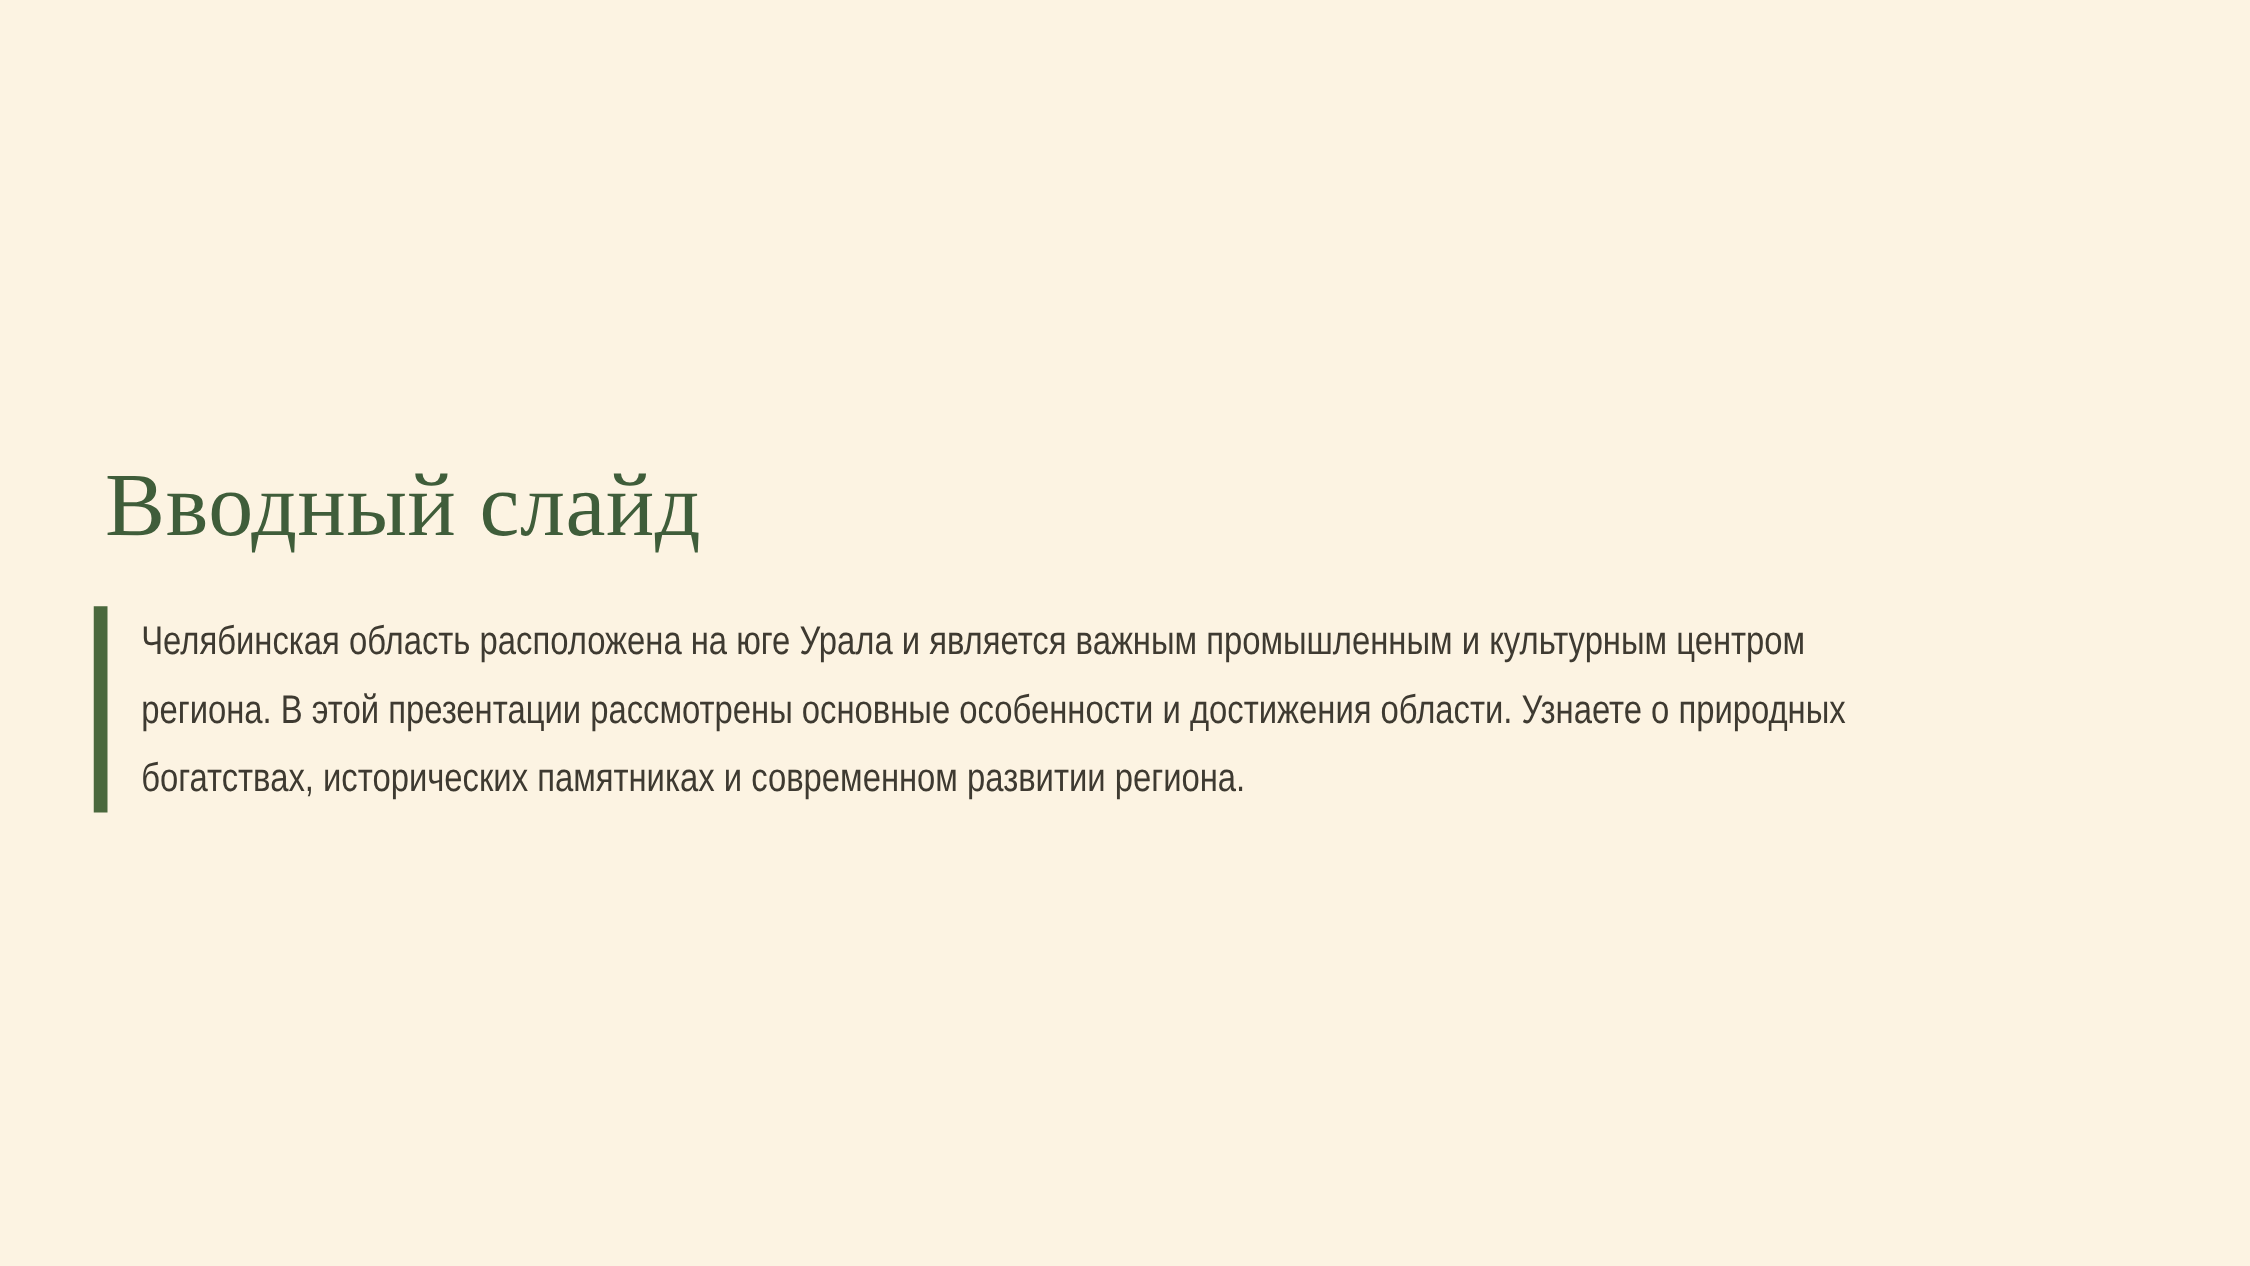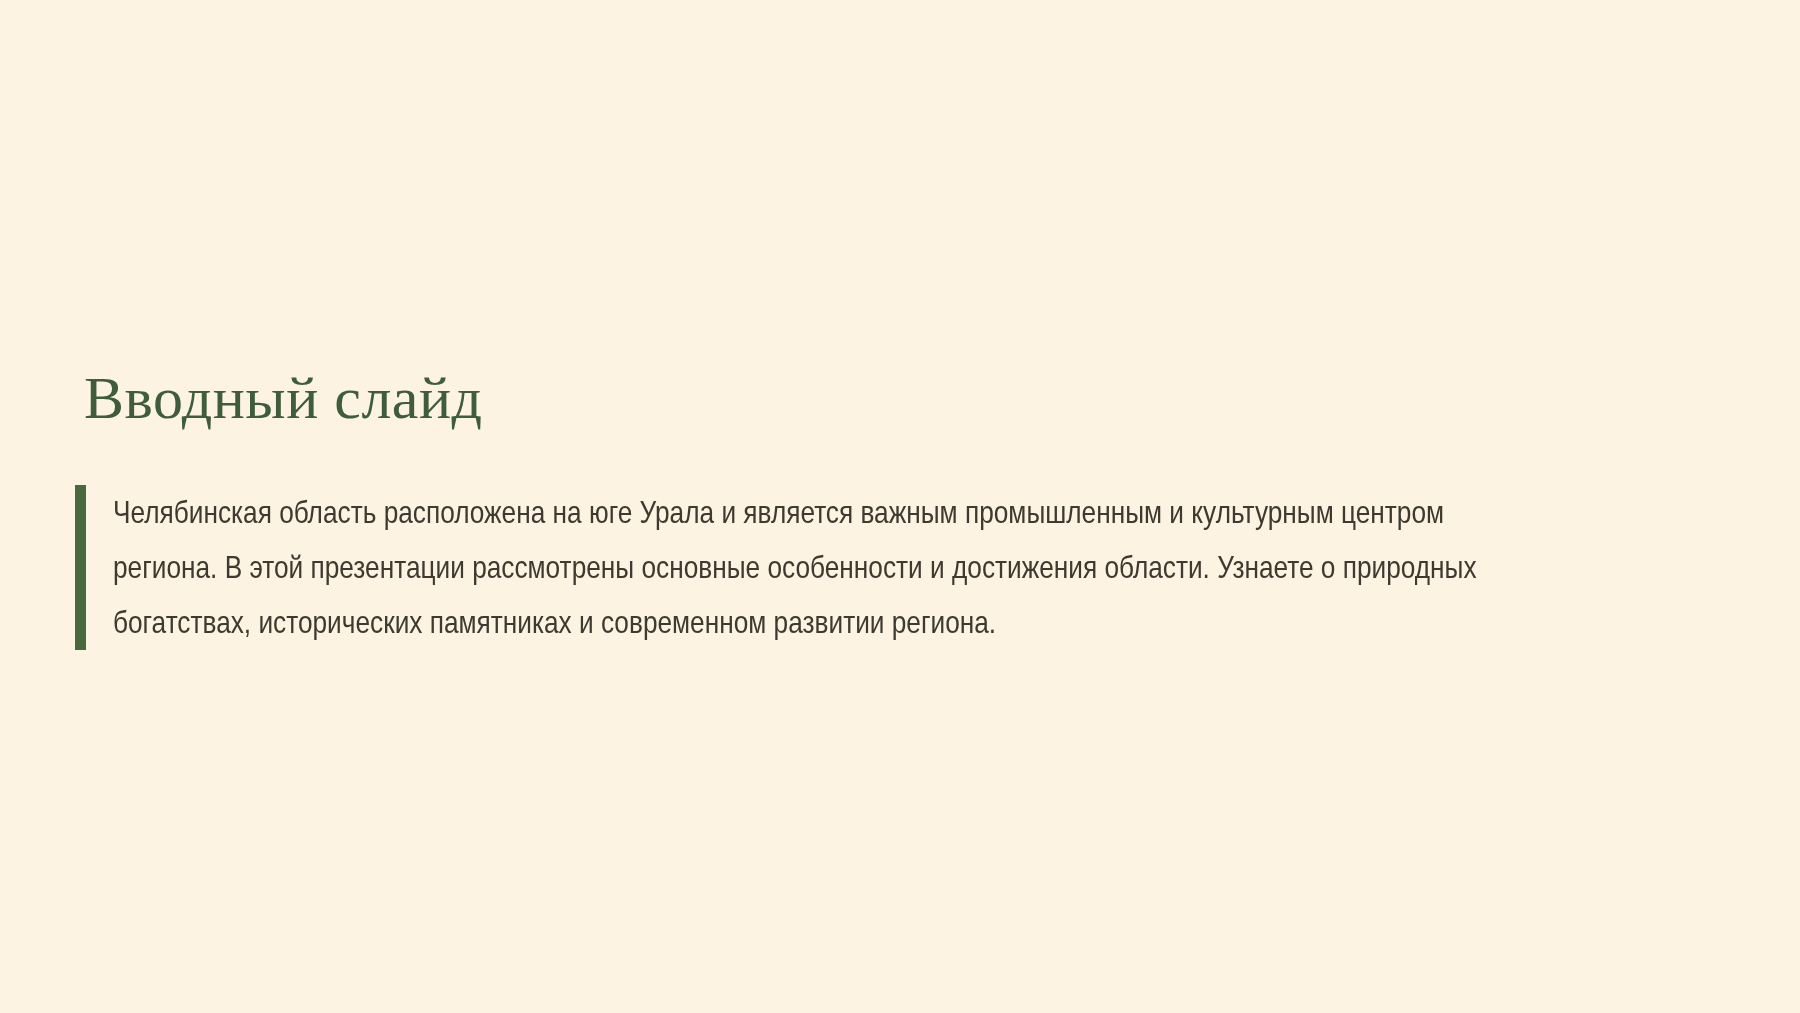--- a/index.html
+++ b/index.html
@@ -23,21 +23,21 @@
   .slide {
     position: absolute;
     inset: 0;
   }
   .slide-title {
     position: absolute;
     left: 84px;
     top: 368px;
     font-family: "Liberation Serif", "DejaVu Serif", serif;
     font-weight: 400;
-    font-size: 60px;
+    font-size: 72px;
     line-height: 1;
     letter-spacing: 0.5px;
     color: var(--title-color);
     white-space: nowrap;
   }
   .quote-block {
     position: absolute;
     left: 75px;
     top: 485px;
     display: flex;

